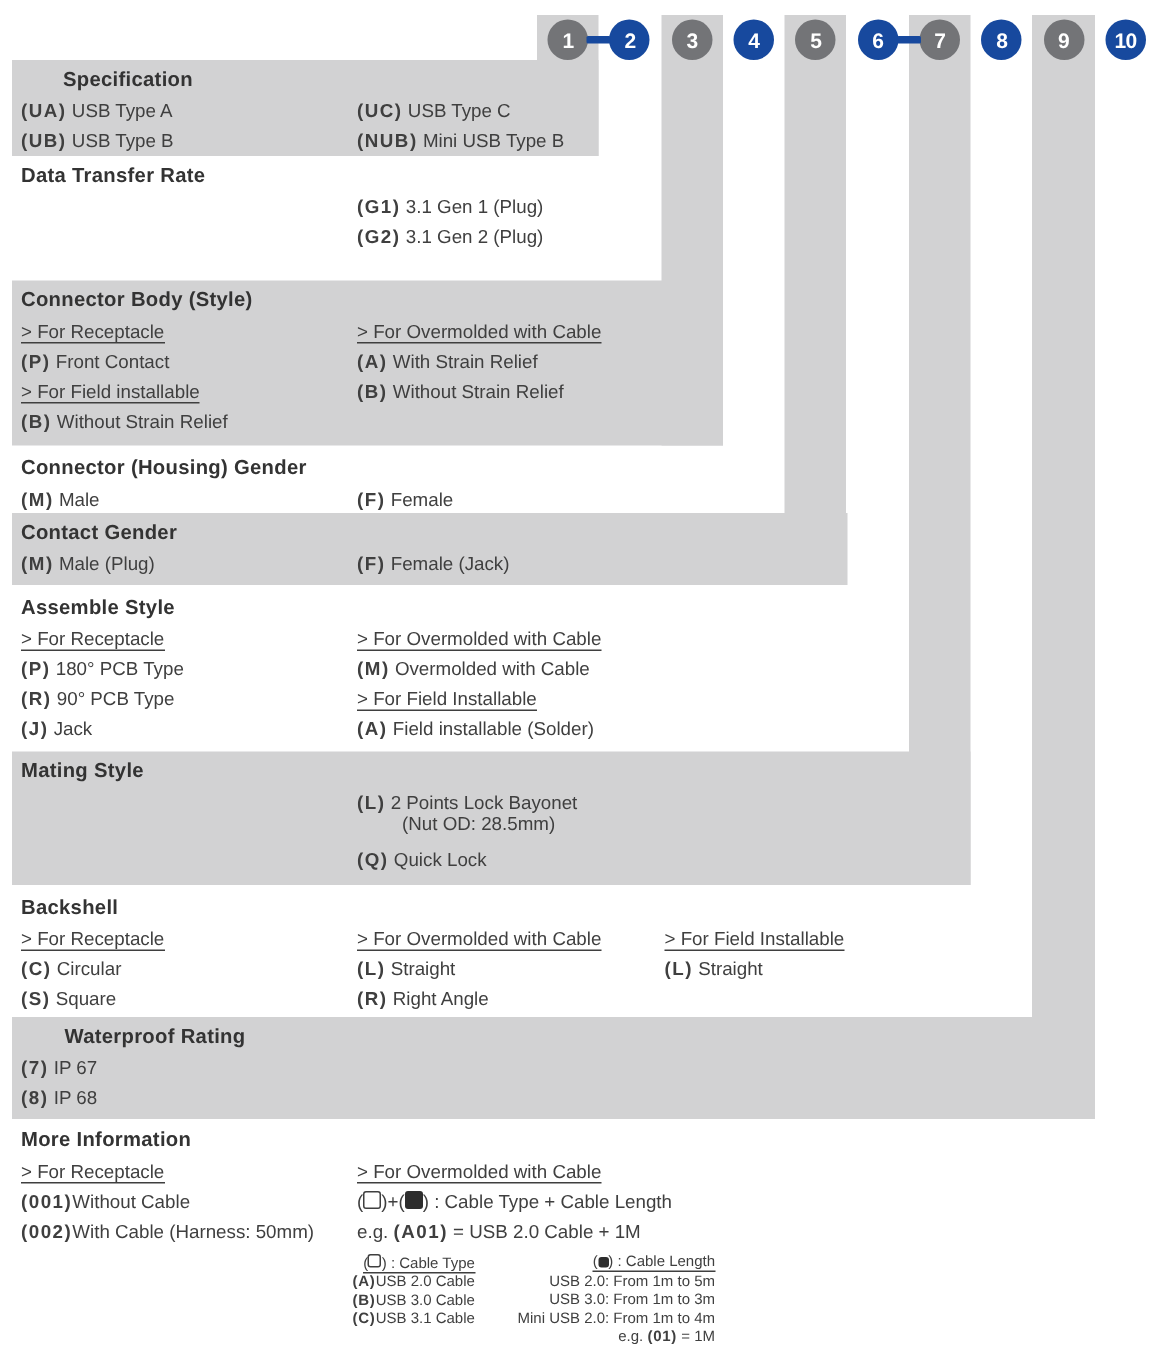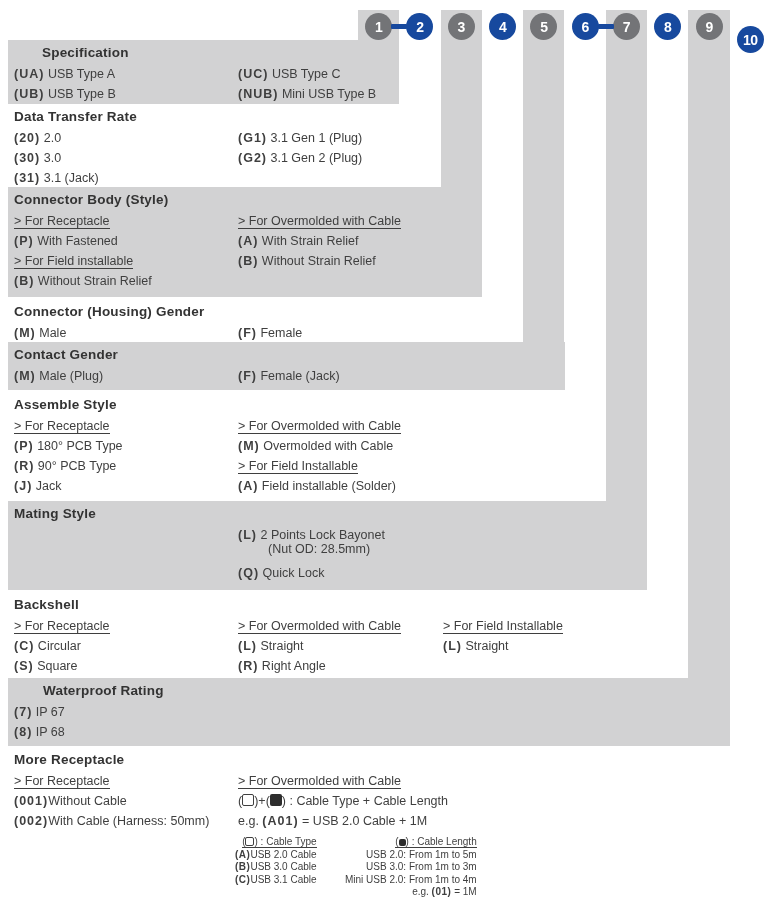--- a/index.html
+++ b/index.html
@@ -73,53 +73,48 @@
     </div>
     <div class="badge gray" style="left: 612.95px; top: 13px;">
       <span>7</span>
     </div>
     <div class="badge blue" style="left: 654.25px; top: 13px;">
       <span>8</span>
     </div>
     <div class="badge gray" style="left: 695.55px; top: 13px;">
       <span>9</span>
     </div>
-    <div class="badge blue" style="left: 736.85px; top: 26px;">
+    <div class="badge blue" style="left: 736.85px; top: 13px;">
       <span>10</span>
     </div>
     <div class="dash" style="left: 391.3px; top: 24px;"></div>
     <div class="dash" style="left: 597.8px; top: 24px;"></div>
     <div class="section" style="left: 8px; top: 40px; height: 64px; width: 756px; padding-left: 28px;">
       <div class="sec-title">Specification</div>
       <div class="col" style="left: 6px;">
         <div class="item"><span class="code">(<span>UA</span>)</span> <span>USB Type A</span></div>
         <div class="item"><span class="code">(<span>UB</span>)</span> <span>USB Type B</span></div>
       </div>
       <div class="col" style="left: 230px;">
         <div class="item"><span class="code">(<span>UC</span>)</span> <span>USB Type C</span></div>
         <div class="item"><span class="code">(<span>NUB</span>)</span> <span>Mini USB Type B</span></div>
       </div>
     </div>
     <div class="section" style="left: 8px; top: 104px; height: 83px; width: 756px;">
       <div class="sec-title">Data Transfer Rate</div>
-      <div class="col" style="left: 6px;">
-        <div class="item"><span class="code">(<span>20</span>)</span> <span>2.0</span></div>
-        <div class="item"><span class="code">(<span>30</span>)</span> <span>3.0</span></div>
-        <div class="item"><span class="code">(<span>31</span>)</span> <span>3.1 (Jack)</span></div>
-      </div>
       <div class="col" style="left: 230px;">
         <div class="item"><span class="code">(<span>G1</span>)</span> <span>3.1 Gen 1 (Plug)</span></div>
         <div class="item"><span class="code">(<span>G2</span>)</span> <span>3.1 Gen 2 (Plug)</span></div>
       </div>
     </div>
     <div class="section" style="left: 8px; top: 187px; height: 110px; width: 756px;">
       <div class="sec-title">Connector Body (Style)</div>
       <div class="col" style="left: 6px;">
         <div class="item"><span class="hd">&gt; For Receptacle</span></div>
-        <div class="item"><span class="code">(<span>P</span>)</span> <span>With Fastened</span></div>
+        <div class="item"><span class="code">(<span>P</span>)</span> <span>Front Contact</span></div>
         <div class="item"><span class="hd">&gt; For Field installable</span></div>
         <div class="item"><span class="code">(<span>B</span>)</span> <span>Without Strain Relief</span></div>
       </div>
       <div class="col" style="left: 230px;">
         <div class="item"><span class="hd">&gt; For Overmolded with Cable</span></div>
         <div class="item"><span class="code">(<span>A</span>)</span> <span>With Strain Relief</span></div>
         <div class="item"><span class="code">(<span>B</span>)</span> <span>Without Strain Relief</span></div>
       </div>
     </div>
     <div class="section" style="left: 8px; top: 299px; height: 43px; width: 756px;">
@@ -181,21 +176,21 @@
       </div>
     </div>
     <div class="section" style="left: 8px; top: 678px; height: 68px; width: 756px; padding-left: 29px;">
       <div class="sec-title">Waterproof Rating</div>
       <div class="col" style="left: 6px;">
         <div class="item"><span class="code">(<span>7</span>)</span> <span>IP 67</span></div>
         <div class="item"><span class="code">(<span>8</span>)</span> <span>IP 68</span></div>
       </div>
     </div>
     <div class="section" style="left: 8px; top: 747px; height: 167px; width: 756px;">
-      <div class="sec-title">More Receptacle</div>
+      <div class="sec-title">More Information</div>
       <div class="col" style="left: 6px;">
         <div class="item"><span class="hd">&gt; For Receptacle</span></div>
         <div class="item"><span class="code">(<span>001</span>)</span><span>Without Cable</span></div>
         <div class="item"><span class="code">(<span>002</span>)</span><span>With Cable (Harness: 50mm)</span></div>
       </div>
       <div class="col" style="left: 230px;">
         <div class="item"><span class="hd">&gt; For Overmolded with Cable</span></div>
         <div class="item">(<span class="box open"></span>)+(<span class="box fill"></span>) <span>: Cable Type + Cable Length</span></div>
         <div class="item"><span>e.g. </span><span class="code">(<span>A01</span>)</span><span> = USB 2.0 Cable + 1M</span></div>
       </div>

